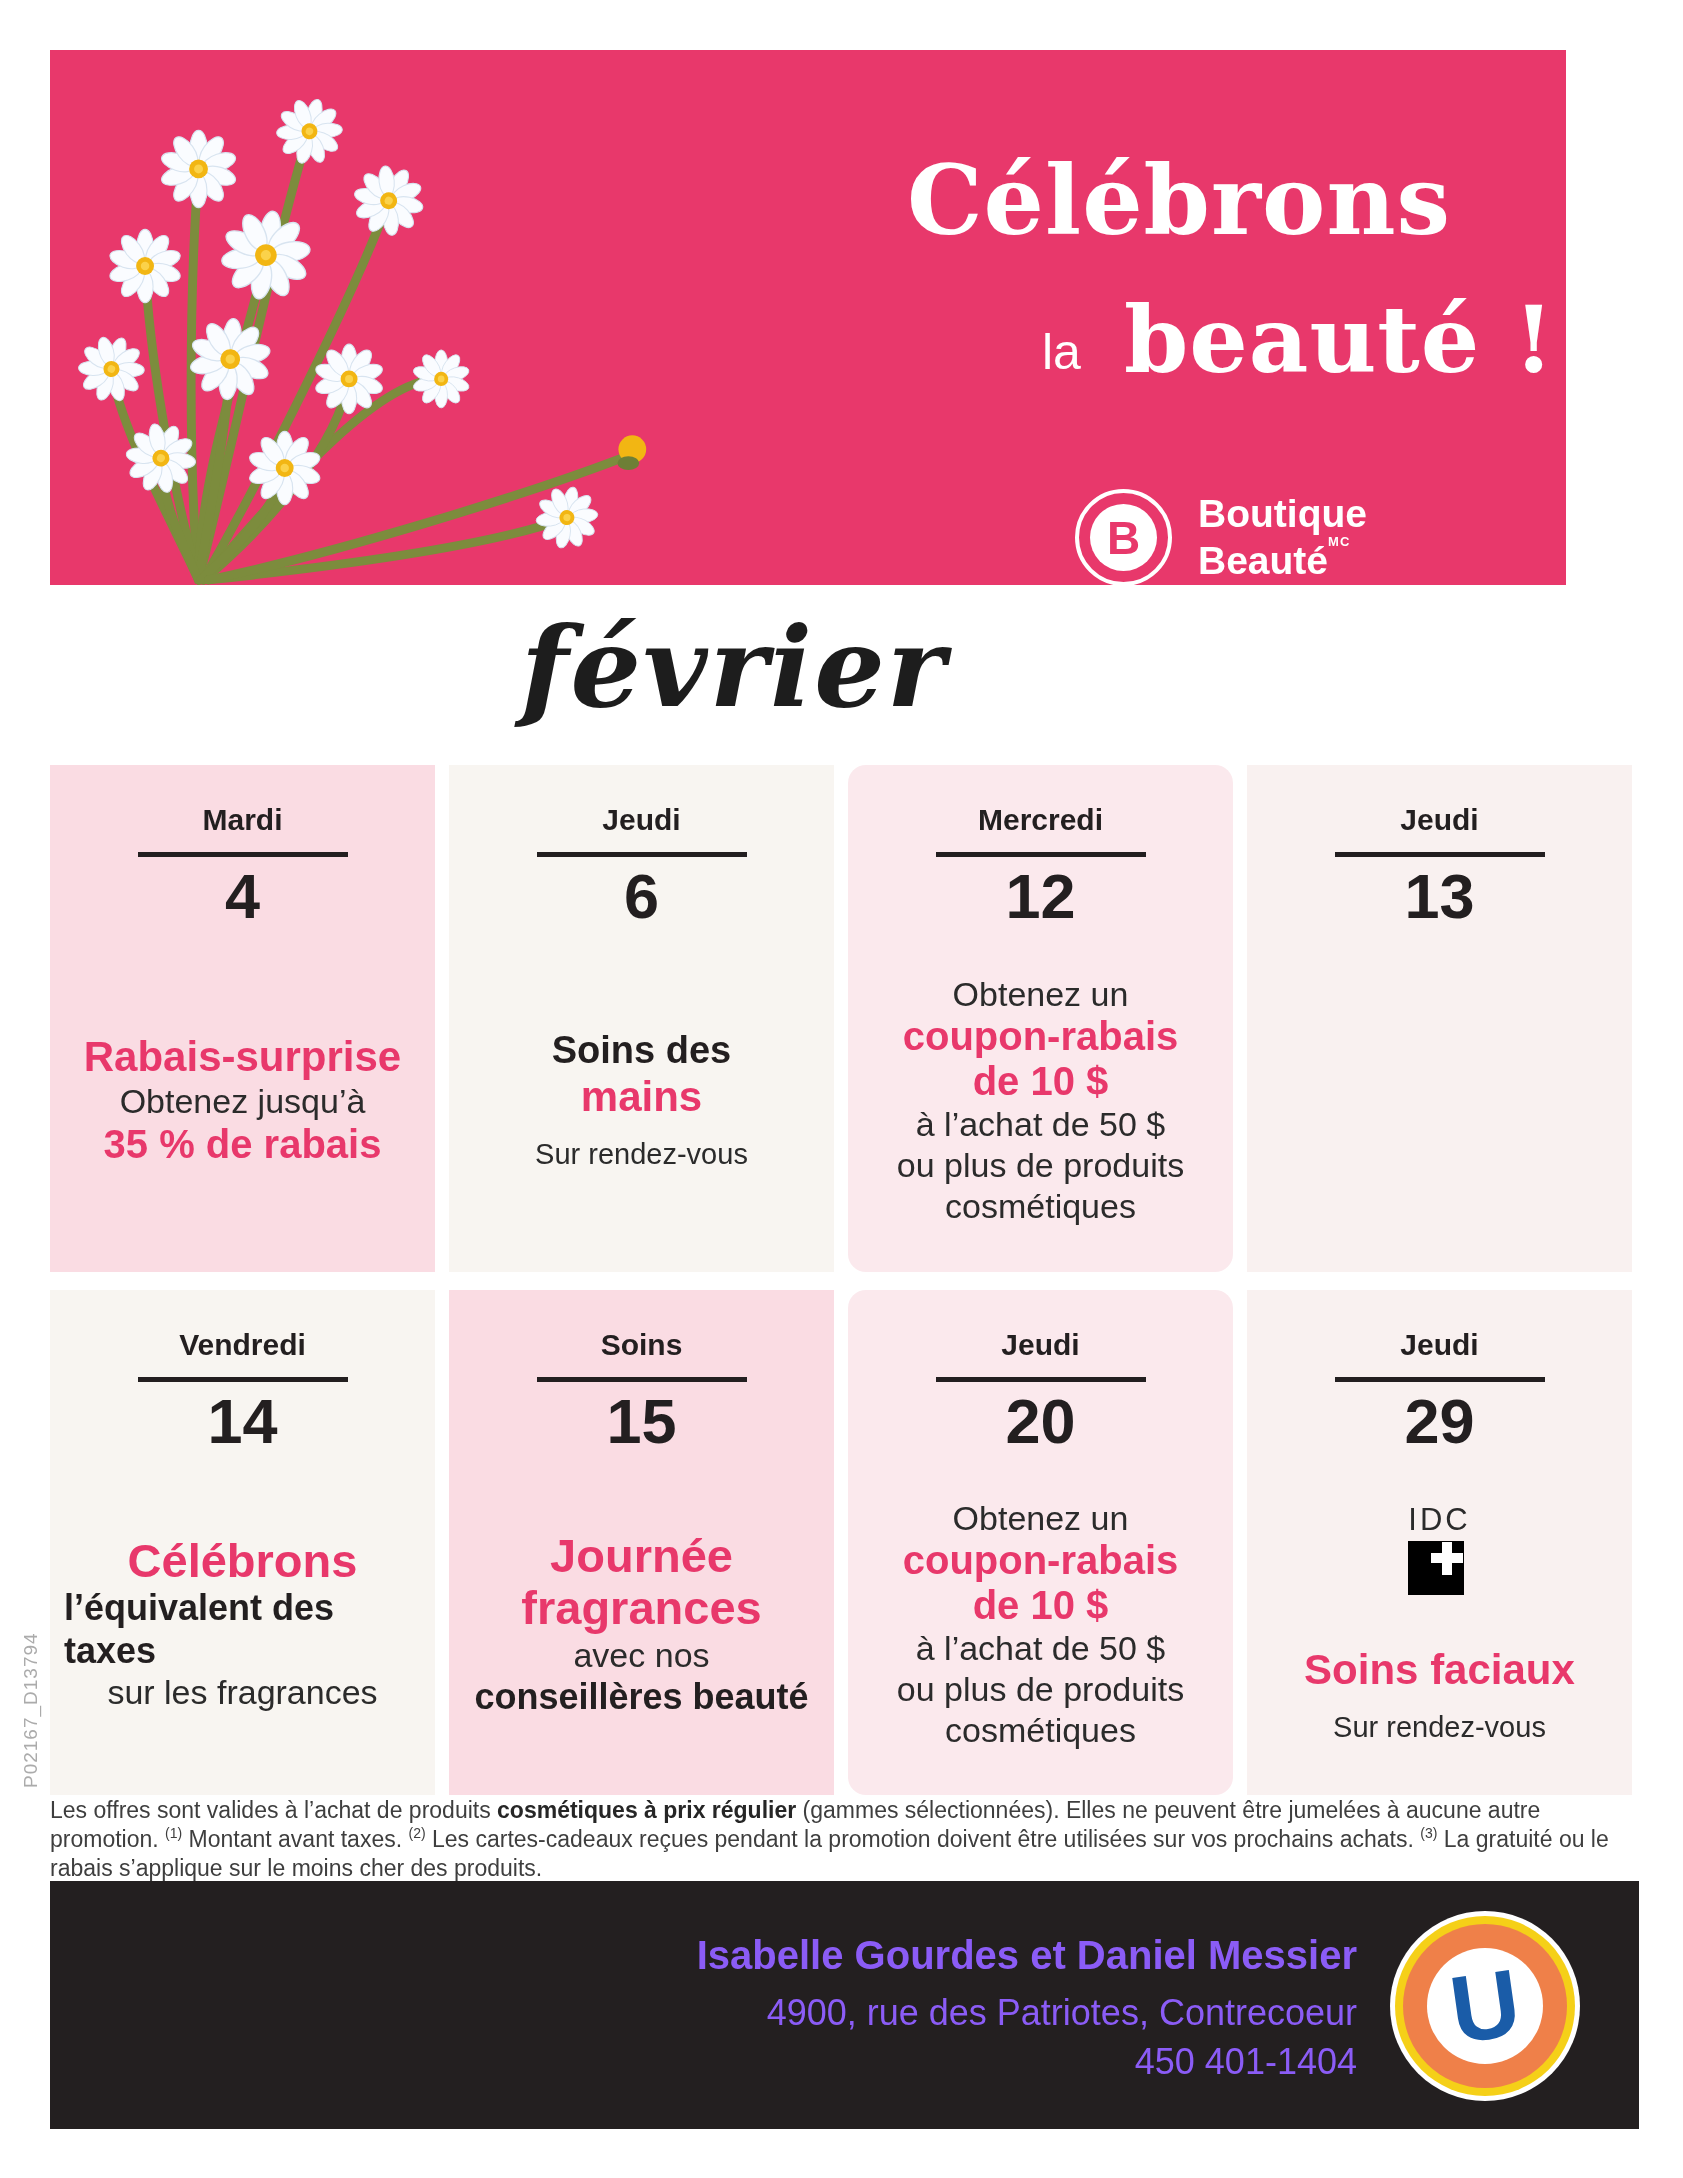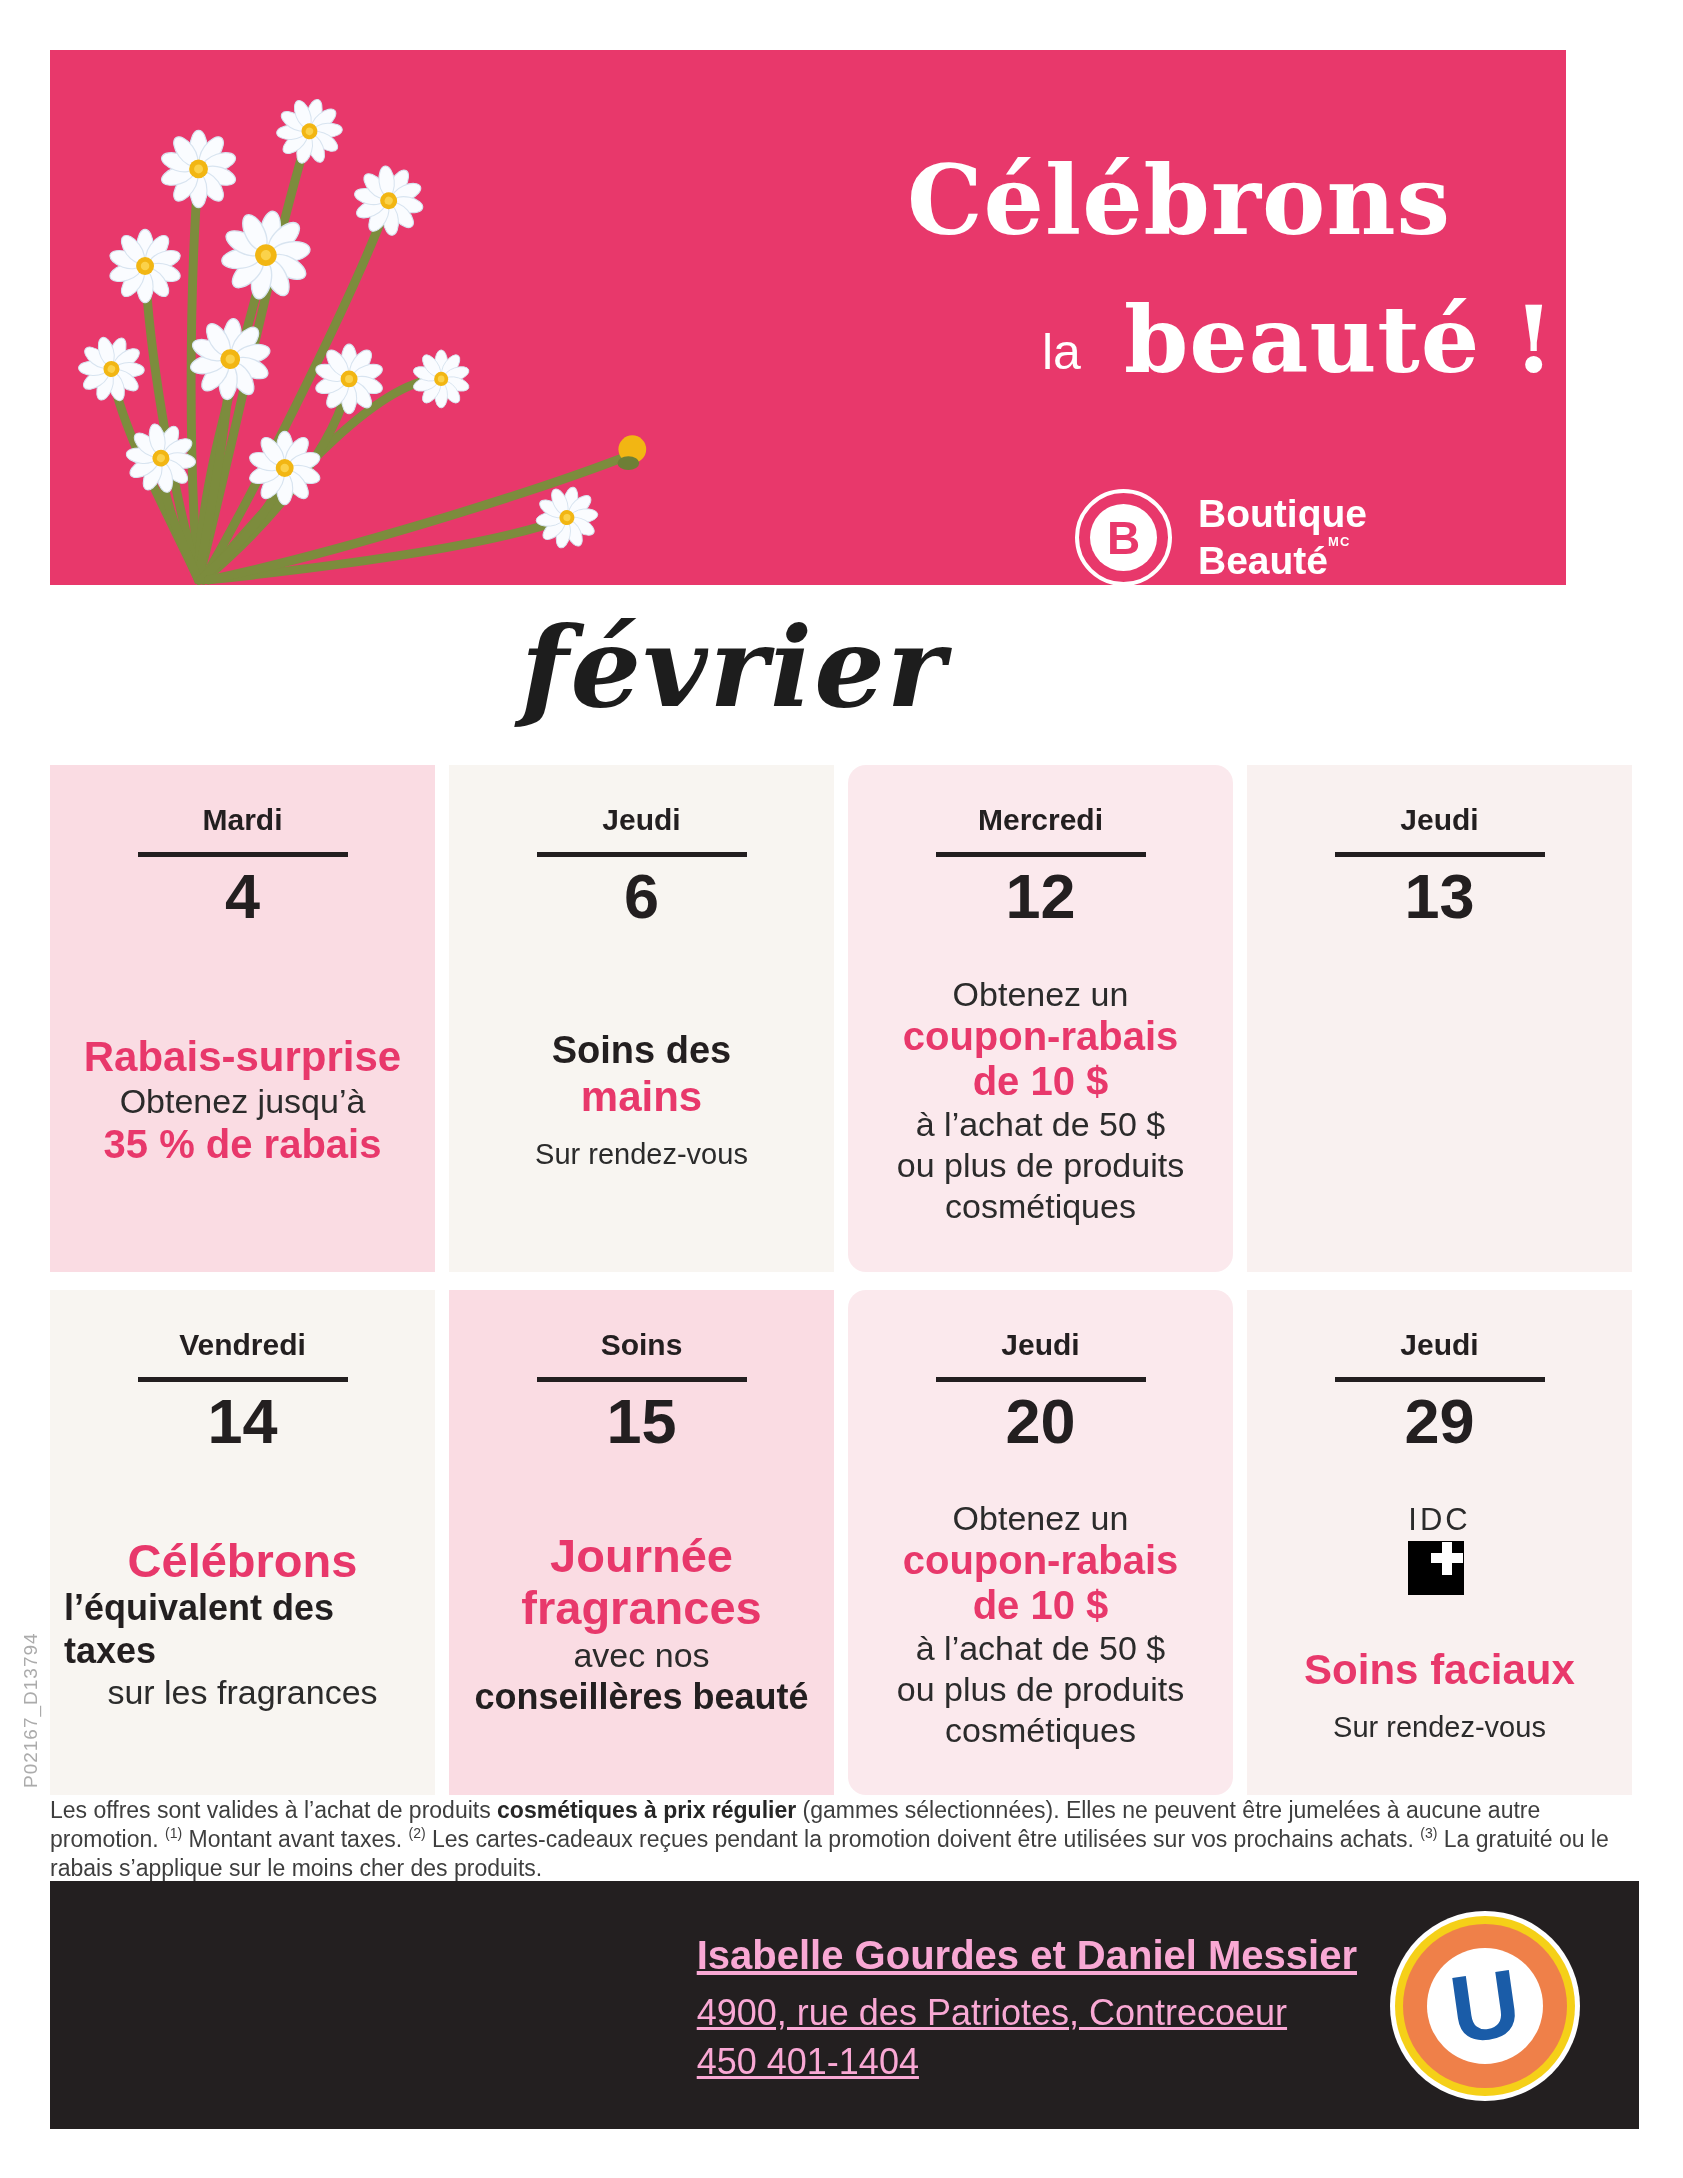--- a/index.html
+++ b/index.html
@@ -59,21 +59,21 @@
   .idc-plus-h{position:absolute;left:23px;top:12px;width:32px;height:10px;background:#fff;}
 
   
   .legal{position:absolute;left:50px;top:1796px;width:1584px;margin:0;
     font-size:23px;line-height:1.26;color:#3e3e3e;}
   .legal strong{color:#262626;}
   .legal sup{font-size:14px;}
 
   
   .footer{position:absolute;left:50px;top:1881px;width:1589px;height:248px;background:#231F20;}
-  .footer-info{position:absolute;right:282px;top:50px;color:#f9a8d4;text-decoration:underline;}
+  .footer-info{position:absolute;right:282px;top:50px;text-align:right;color:#8b5cf6;}
   .footer-owners{font-size:40px;font-weight:bold;line-height:1.2;}
   .footer-address{font-size:36px;font-weight:400;margin-top:12px;line-height:1.2;}
   .footer-phone{font-size:36px;font-weight:400;margin-top:6px;line-height:1.2;}
   .uni-logo{position:absolute;right:59px;top:30px;width:190px;height:190px;}
   .uni-c{position:absolute;border-radius:50%;}
   .uni-white-outer{inset:0;background:#fff;}
   .uni-yellow{inset:5px;background:#F5D018;}
   .uni-orange{inset:13px;background:#EF8049;}
   .uni-white-inner{inset:37px;background:#fff;display:flex;align-items:center;justify-content:center;}
   .uni-u{font-size:95px;font-weight:bold;color:#1A5CA8;transform:rotate(-8deg);line-height:1;}

